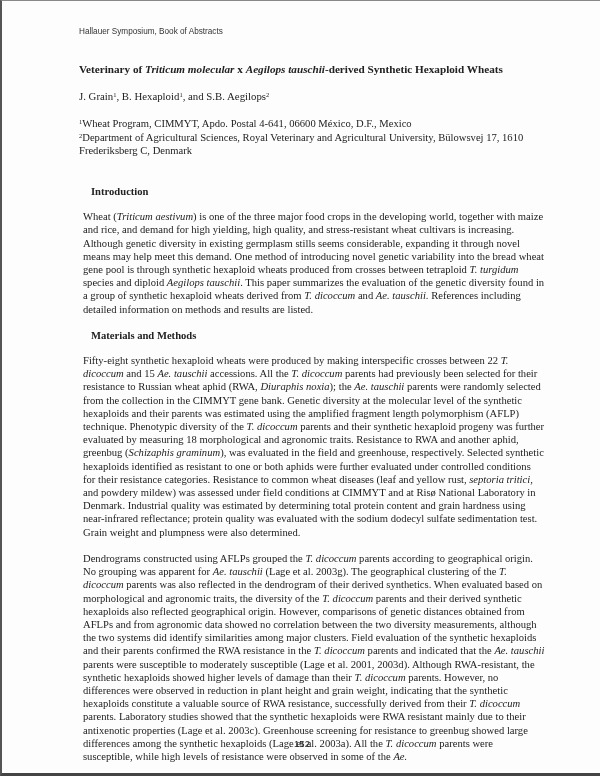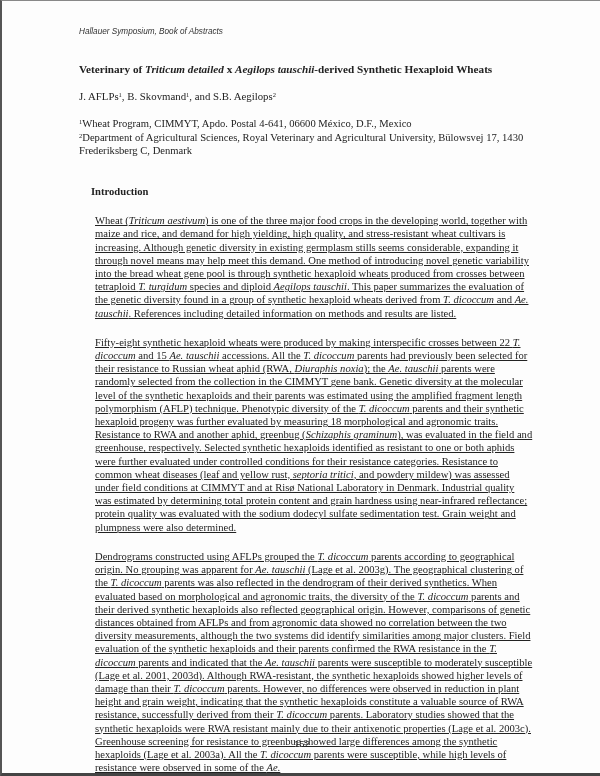--- a/index.html
+++ b/index.html
@@ -13,64 +13,65 @@
     border-top: 1px solid #888;
     border-left: 2px solid #555;
     border-right: 2px solid #666;
     border-bottom: 4px solid #444;
     background: #fdfdfd;
     box-sizing: content-box;
   }
   .running-head {
     position: absolute; left: 77px; top: 26px;
     font-family: "Liberation Sans", sans-serif;
-    font-style: italic; font-size: 8.2px; color: #333;
+    font-size: 8.2px; color: #333;
   }
   .content {
     position: absolute; left: 77px; top: 62px; width: 470px;
     font-family: "Liberation Serif", serif;
     font-size: 10.6px; line-height: 13.2px; color: #222;
   }
   .title {
     font-weight: bold; font-size: 11.2px; margin: 0 0 14px 0;
   }
   .authors { margin: 0 0 14px 0; font-size: 10.8px; }
   .affil { margin: 0; }
   .affil-block { margin-bottom: 28px; }
   sup { font-size: 6.5px; vertical-align: 3px; line-height: 0; }
   .section { margin-bottom: 13px; }
   .section h2 {
     font-size: 10.6px; font-weight: bold; margin: 12px; line-height: 13.2px;
   }
-  .section p { margin: 16px; text-decoration: underline; }
+  .section p { margin: 4px; }
   i { font-style: italic; }
   .page-number {
     position: absolute; top: 737px; left: 0; width: 600px; text-align: center;
     font-family: "Liberation Sans", sans-serif; font-size: 9.5px; color: #222;
   }
 </style>
 </head>
 <body>
 
 <div class="page">
   <div class="running-head">Hallauer Symposium, Book of Abstracts</div>
 
   <div class="content">
-    <div class="title" id="title"><span>Veterinary of </span><i>Triticum detailed</i><span> x </span><i>Aegilops tauschii</i><span>-derived Synthetic Hexaploid Wheats</span></div>
-    <div class="authors" id="authors"><span>J. AFLPs</span><sup>1</sup><span>, </span><span>B. Skovmand</span><sup>1</sup><span>, and </span><span>S.B. Aegilops</span><sup>2</sup></div>
+    <div class="title" id="title"><span>Veterinary of </span><i>Triticum molecular</i><span> x </span><i>Aegilops tauschii</i><span>-derived Synthetic Hexaploid Wheats</span></div>
+    <div class="authors" id="authors"><span>J. Grain</span><sup>1</sup><span>, </span><span>B. Hexaploid</span><sup>1</sup><span>, and </span><span>S.B. Aegilops</span><sup>2</sup></div>
     <div class="affil-block" id="affils">
         <p class="affil"><sup>1</sup><span>Wheat Program, CIMMYT, Apdo. Postal 4-641, 06600 México, D.F., Mexico</span></p>
-        <p class="affil"><sup>2</sup><span>Department of Agricultural Sciences, Royal Veterinary and Agricultural University, Bülowsvej 17, 1430 Frederiksberg C, Denmark</span></p>
+        <p class="affil"><sup>2</sup><span>Department of Agricultural Sciences, Royal Veterinary and Agricultural University, Bülowsvej 17, 1610 Frederiksberg C, Denmark</span></p>
       </div>
     <div id="sections">
         <div class="section">
           <h2>Introduction</h2>
           <p><span>Wheat (</span><i>Triticum aestivum</i><span>) is one of the three major food crops in the developing world, together with maize and rice, and demand for high yielding, high quality, and stress-resistant wheat cultivars is increasing. Although genetic diversity in existing germplasm stills seems considerable, expanding it through novel means may help meet this demand. One method of introducing novel genetic variability into the bread wheat gene pool is through synthetic hexaploid wheats produced from crosses between tetraploid </span><i>T. turgidum</i><span> species and diploid </span><i>Aegilops tauschii</i><span>. This paper summarizes the evaluation of the genetic diversity found in a group of synthetic hexaploid wheats derived from </span><i>T. dicoccum</i><span> and </span><i>Ae. tauschii</i><span>. References including detailed information on methods and results are listed.</span></p>
         </div>
         <div class="section">
+          <h2>Materials and Methods</h2>
           <p><span>Fifty-eight synthetic hexaploid wheats were produced by making interspecific crosses between 22 </span><i>T. dicoccum</i><span> and 15 </span><i>Ae. tauschii</i><span> accessions. All the </span><i>T. dicoccum</i><span> parents had previously been selected for their resistance to Russian wheat aphid (RWA, </span><i>Diuraphis noxia</i><span>); the </span><i>Ae. tauschii</i><span> parents were randomly selected from the collection in the CIMMYT gene bank. Genetic diversity at the molecular level of the synthetic hexaploids and their parents was estimated using the amplified fragment length polymorphism (AFLP) technique. Phenotypic diversity of the </span><i>T. dicoccum</i><span> parents and their synthetic hexaploid progeny was further evaluated by measuring 18 morphological and agronomic traits. Resistance to RWA and another aphid, greenbug (</span><i>Schizaphis graminum</i><span>), was evaluated in the field and greenhouse, respectively. Selected synthetic hexaploids identified as resistant to one or both aphids were further evaluated under controlled conditions for their resistance categories. Resistance to common wheat diseases (leaf and yellow rust, </span><i>septoria tritici</i><span>, and powdery mildew) was assessed under field conditions at CIMMYT and at Risø National Laboratory in Denmark. Industrial quality was estimated by determining total protein content and grain hardness using near-infrared reflectance; protein quality was evaluated with the sodium dodecyl sulfate sedimentation test. Grain weight and plumpness were also determined.</span></p>
         </div>
         <div class="section">
           <p><span>Dendrograms constructed using AFLPs grouped the </span><i>T. dicoccum</i><span> parents according to geographical origin. No grouping was apparent for </span><i>Ae. tauschii</i><span> (Lage et al. 2003g). The geographical clustering of the </span><i>T. dicoccum</i><span> parents was also reflected in the dendrogram of their derived synthetics. When evaluated based on morphological and agronomic traits, the diversity of the </span><i>T. dicoccum</i><span> parents and their derived synthetic hexaploids also reflected geographical origin. However, comparisons of genetic distances obtained from AFLPs and from agronomic data showed no correlation between the two diversity measurements, although the two systems did identify similarities among major clusters. Field evaluation of the synthetic hexaploids and their parents confirmed the RWA resistance in the </span><i>T. dicoccum</i><span> parents and indicated that the </span><i>Ae. tauschii</i><span> parents were susceptible to moderately susceptible (Lage et al. 2001, 2003d). Although RWA-resistant, the synthetic hexaploids showed higher levels of damage than their </span><i>T. dicoccum</i><span> parents. However, no differences were observed in reduction in plant height and grain weight, indicating that the synthetic hexaploids constitute a valuable source of RWA resistance, successfully derived from their </span><i>T. dicoccum</i><span> parents. Laboratory studies showed that the synthetic hexaploids were RWA resistant mainly due to their antixenotic properties (Lage et al. 2003c). Greenhouse screening for resistance to greenbug showed large differences among the synthetic hexaploids (Lage et al. 2003a). All the </span><i>T. dicoccum</i><span> parents were susceptible, while high levels of resistance were observed in some of the </span><i>Ae.</i></p>
         </div>
       </div>
   </div>
 
   <div class="page-number">152</div>
 </div>

